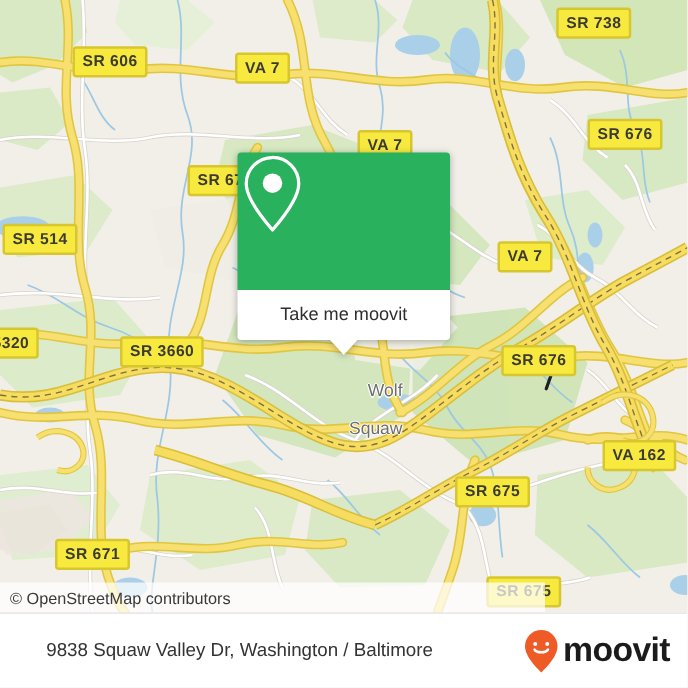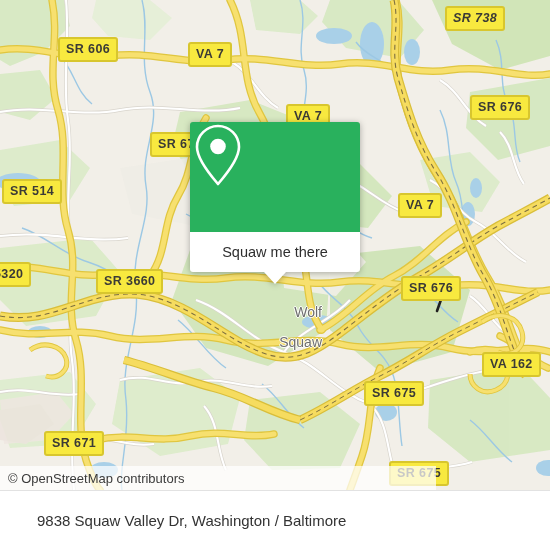--- a/index.html
+++ b/index.html
@@ -275,21 +275,21 @@
 
         <path d="M443,294 L437,311" stroke="#202020" stroke-width="2.6" stroke-linecap="round"></path>
       </g>
     </svg>
 
     <div class="place-label" style="left:262px;top:290px;width:60px;">
       <div>Wolf</div>
       <div>Squaw</div>
     </div>
 
-    <div class="shield" style="left:445px;top:6px;font-style:italic;">SR 738</div>
+    <div class="shield" style="left:445px;top:6px;">SR 738</div>
     <div class="shield" style="left:58px;top:37px;">SR 606</div>
     <div class="shield" style="left:188px;top:42px;">VA 7</div>
     <div class="shield" style="left:470px;top:95px;">SR 676</div>
     <div class="shield" style="left:286px;top:104px;">VA 7</div>
     <div class="shield" style="left:150px;top:132px;">SR 674</div>
     <div class="shield" style="left:2px;top:179px;">SR 514</div>
     <div class="shield" style="left:398px;top:193px;">VA 7</div>
     <div class="shield" style="left:-14px;top:262px;">5320</div>
     <div class="shield" style="left:401px;top:276px;">SR 676</div>
     <div class="shield" style="left:96px;top:269px;">SR 3660</div>
@@ -299,27 +299,36 @@
     <div class="shield" style="left:389px;top:461px;">SR 675</div>
 
     <div id="popup">
       <div id="popup-head">
         <svg width="56" height="66" viewBox="0 0 56 66">
           <path d="M28,4 C16.4,4 7,13.4 7,25 C7,38 22,55 28,62 C34,55 49,38 49,25 C49,13.4 39.6,4 28,4 Z" fill="none" stroke="#FFFFFF" stroke-width="2.6" stroke-linejoin="round"></path>
           <circle cx="28" cy="24.5" r="7.8" fill="#FFFFFF"></circle>
         </svg>
       </div>
       <div id="popup-foot">
-        <span>Squaw me there</span>
+        <span>Take me moovit</span>
       </div>
       <div id="popup-tail"></div>
     </div>
 
     <div id="attrib">
       <span>© OpenStreetMap contributors</span>
     </div>
   </div>
 
   <div id="footer">
     <div id="footer-address">9838 Squaw Valley Dr, Washington / Baltimore</div>
+    <div id="brand">
+      <svg width="30" height="36" viewBox="0 0 30 36">
+        <path d="M15,1 C7.8,1 2,6.8 2,14 C2,22 11,31 15,35 C19,31 28,22 28,14 C28,6.8 22.2,1 15,1 Z" fill="#EE5B26"></path>
+        <circle cx="10.2" cy="12.2" r="1.6" fill="#FFFFFF"></circle>
+        <circle cx="19.8" cy="12.2" r="1.6" fill="#FFFFFF"></circle>
+        <path d="M9.6,16.6 C11.4,19.6 18.6,19.6 20.4,16.6" fill="none" stroke="#FFFFFF" stroke-width="2" stroke-linecap="round"></path>
+      </svg>
+      <span id="brand-word">moovit</span>
+    </div>
   </div>
 
 </div>
 
 </body></html>

